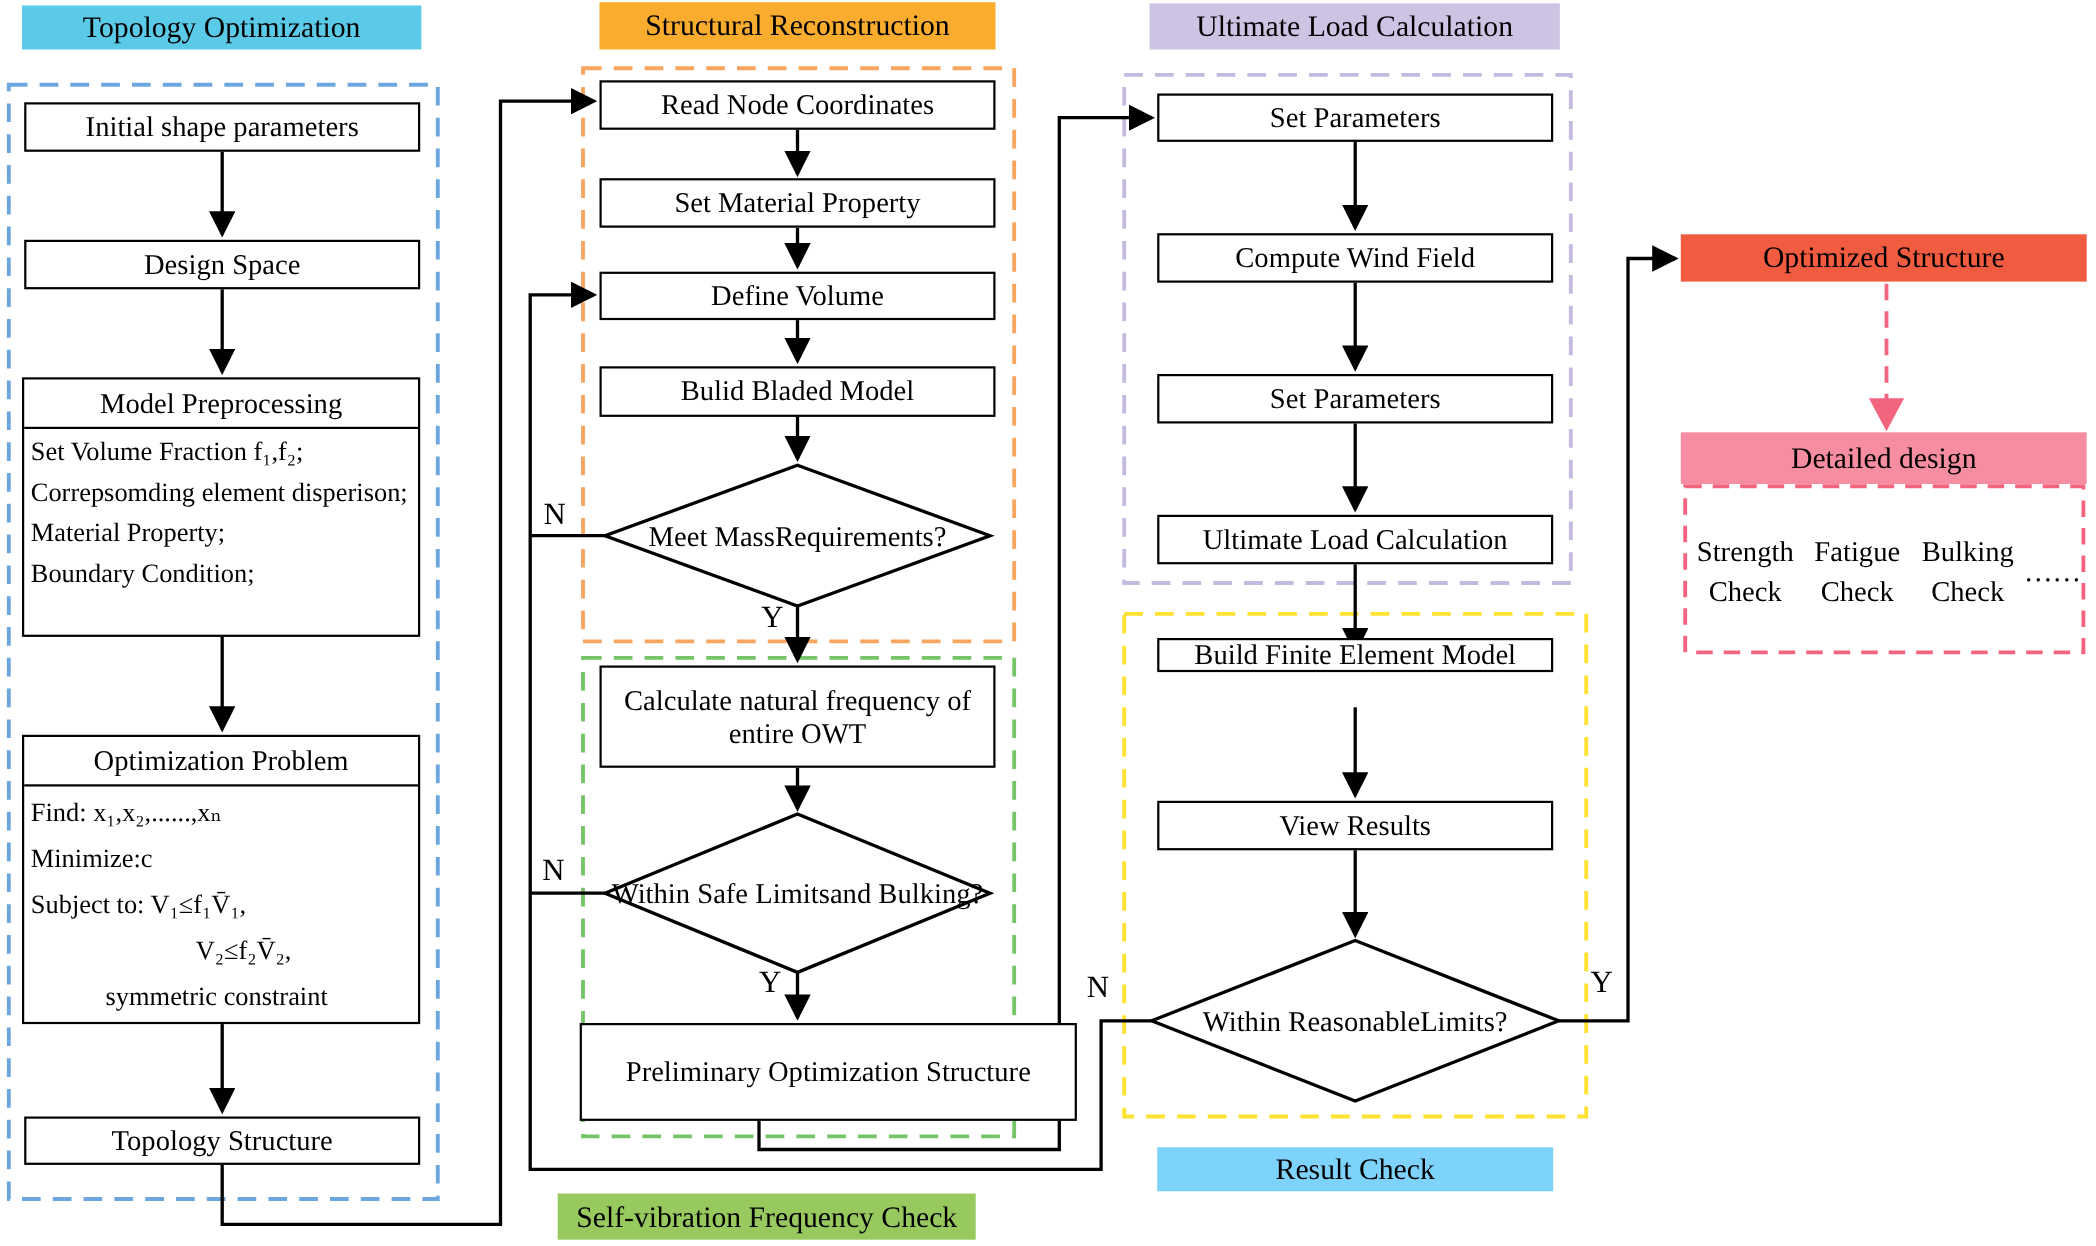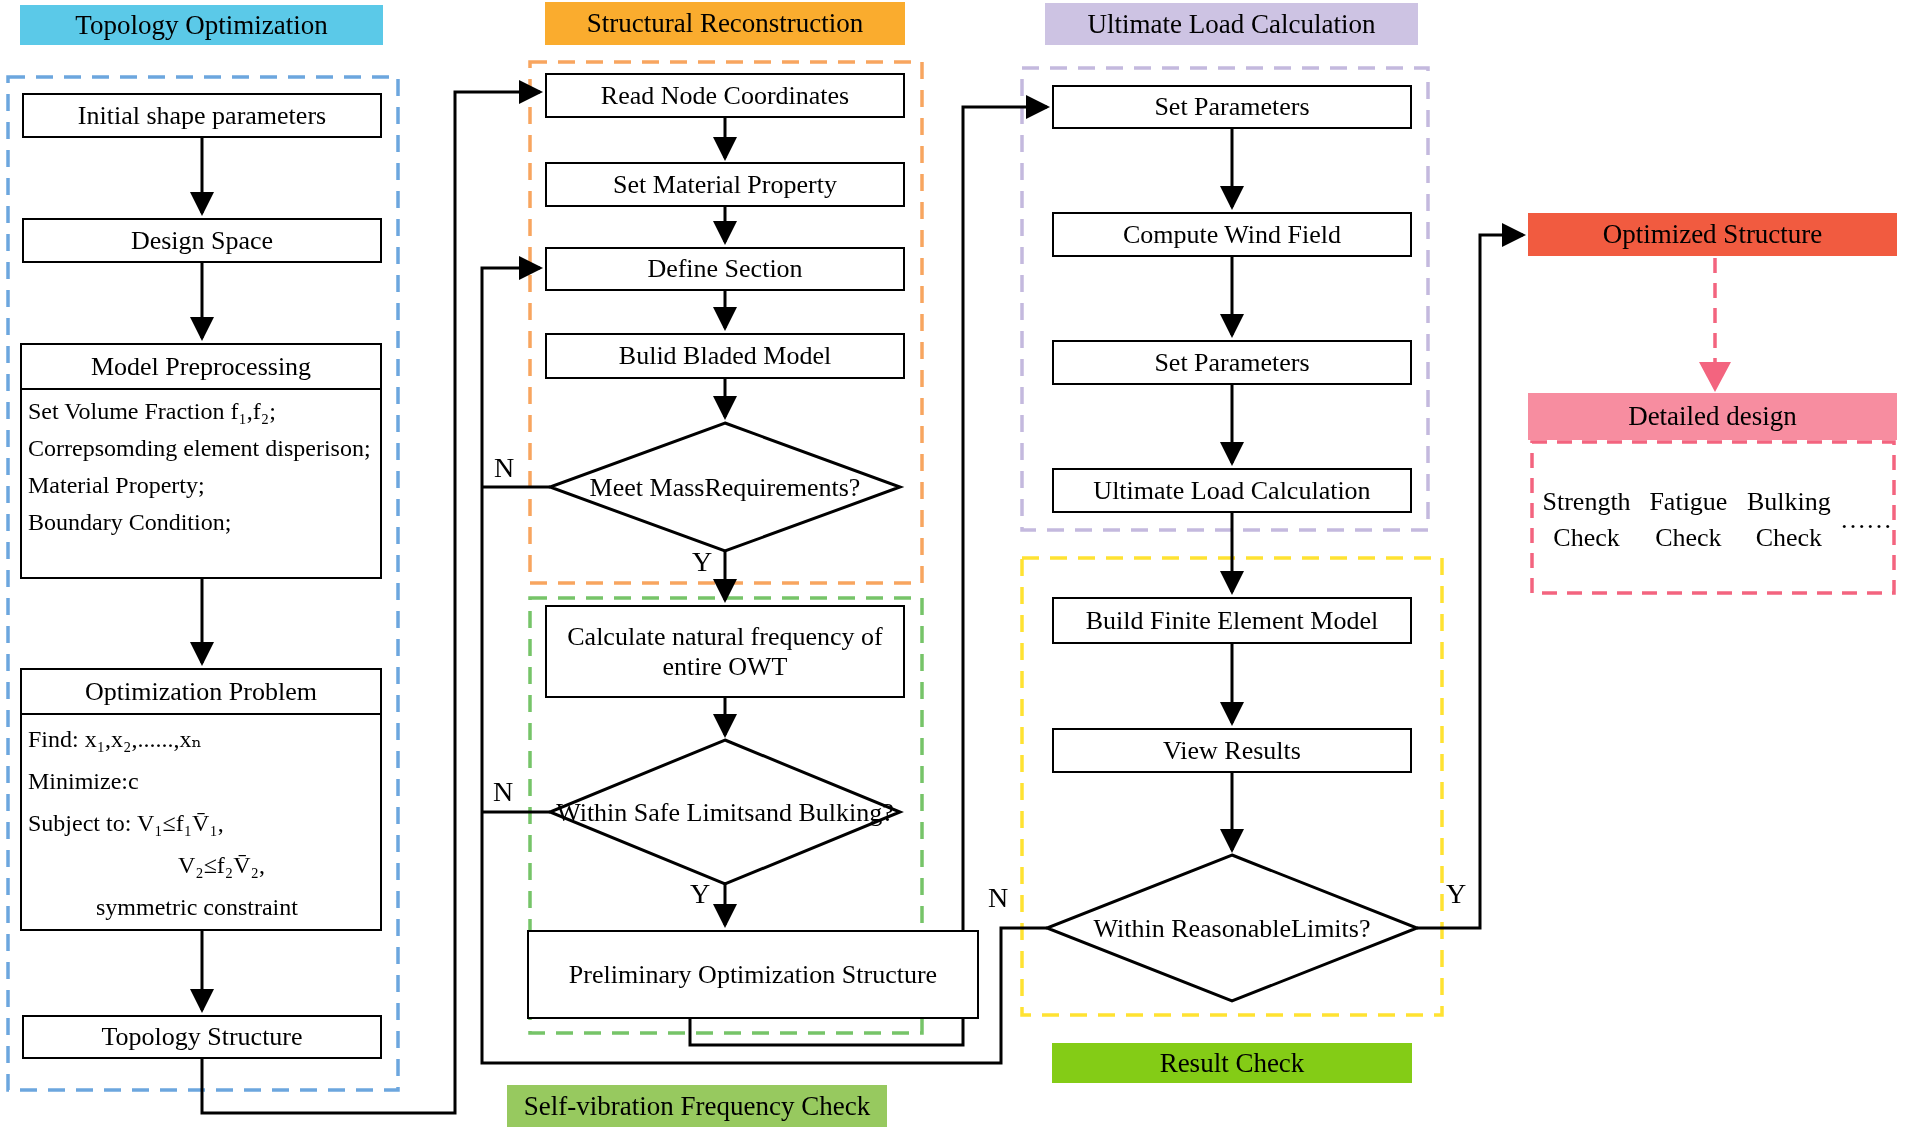--- a/index.html
+++ b/index.html
@@ -77,21 +77,21 @@
     <polygon points="1232,855 1417,928 1232,1001 1047,928" fill="#fff" stroke="#000" stroke-width="3"></polygon>
 
     <path d="M1715,258 L1715,366" stroke="#F3647F" stroke-width="3.5" stroke-dasharray="15 10" fill="none"></path>
     <polygon points="1699,362 1731,362 1715,392" fill="#F3647F"></polygon>
   </svg>
 
   <div class="bar" style="left:20px;top:5px;width:363px;height:40px;background:#5BC9E8;">Topology Optimization</div>
   <div class="bar" style="left:545px;top:2px;width:360px;height:43px;background:#FAAC2E;">Structural Reconstruction</div>
   <div class="bar" style="left:1045px;top:3px;width:373px;height:42px;background:#CDC3E3;">Ultimate Load Calculation</div>
   <div class="bar" style="left:507px;top:1085px;width:380px;height:42px;background:#97C95F;">Self-vibration Frequency Check</div>
-  <div class="bar" style="left:1052px;top:1043px;width:360px;height:40px;background:#84cc16;">Result Check</div>
+  <div class="bar" style="left:1052px;top:1043px;width:360px;height:40px;background:#7dd3fc;">Result Check</div>
 
   <div class="box" style="left:22px;top:93px;width:360px;height:45px;">Initial shape parameters</div>
   <div class="box" style="left:22px;top:218px;width:360px;height:45px;">Design Space</div>
 
   <div class="cbox mp" style="left:20px;top:343px;width:362px;height:236px;">
     <div class="ctitle">Model Preprocessing</div>
     <div class="cbody">
       <div class="bline">Set Volume Fraction f₁,f₂;</div>
       <div class="bline">Correpsomding element disperison;</div>
       <div class="bline">Material Property;</div>
@@ -107,30 +107,30 @@
       <div class="bline">Subject to: V₁≤f₁V̄₁,</div>
       <div class="bline ind-150">V₂≤f₂V̄₂,</div>
       <div class="bline ind-68">symmetric constraint</div>
     </div>
   </div>
 
   <div class="box" style="left:22px;top:1015px;width:360px;height:44px;">Topology Structure</div>
 
   <div class="box" style="left:545px;top:73px;width:360px;height:45px;">Read Node Coordinates</div>
   <div class="box" style="left:545px;top:162px;width:360px;height:45px;">Set Material Property</div>
-  <div class="box" style="left:545px;top:247px;width:360px;height:44px;">Define Section</div>
+  <div class="box" style="left:545px;top:247px;width:360px;height:44px;">Define Volume</div>
   <div class="box" style="left:545px;top:333px;width:360px;height:46px;">Bulid Bladed Model</div>
   <div class="box" style="left:545px;top:605px;width:360px;height:93px;">Calculate natural frequency of entire OWT</div>
   <div class="box" style="left:527px;top:930px;width:452px;height:89px;">Preliminary Optimization Structure</div>
 
   <div class="box" style="left:1052px;top:85px;width:360px;height:44px;">Set Parameters</div>
   <div class="box" style="left:1052px;top:212px;width:360px;height:45px;">Compute Wind Field</div>
   <div class="box" style="left:1052px;top:340px;width:360px;height:45px;">Set Parameters</div>
   <div class="box" style="left:1052px;top:468px;width:360px;height:45px;">Ultimate Load Calculation</div>
-  <div class="box" style="left:1052px;top:597px;width:360px;height:47px;">Build Finite Element Model</div>
+  <div class="box" style="left:1052px;top:580px;width:360px;height:31px;">Build Finite Element Model</div>
   <div class="box" style="left:1052px;top:728px;width:360px;height:45px;">View Results</div>
 
   <div class="dtext" style="left:575px;top:446px;width:300px;height:84px;">
     <div>Meet Mass</div>
     <div>Requirements?</div>
   </div>
   <div class="dtext" style="left:550px;top:771px;width:350px;height:84px;">
     <div>Within Safe Limits</div>
     <div>and Bulking?</div>
   </div>

